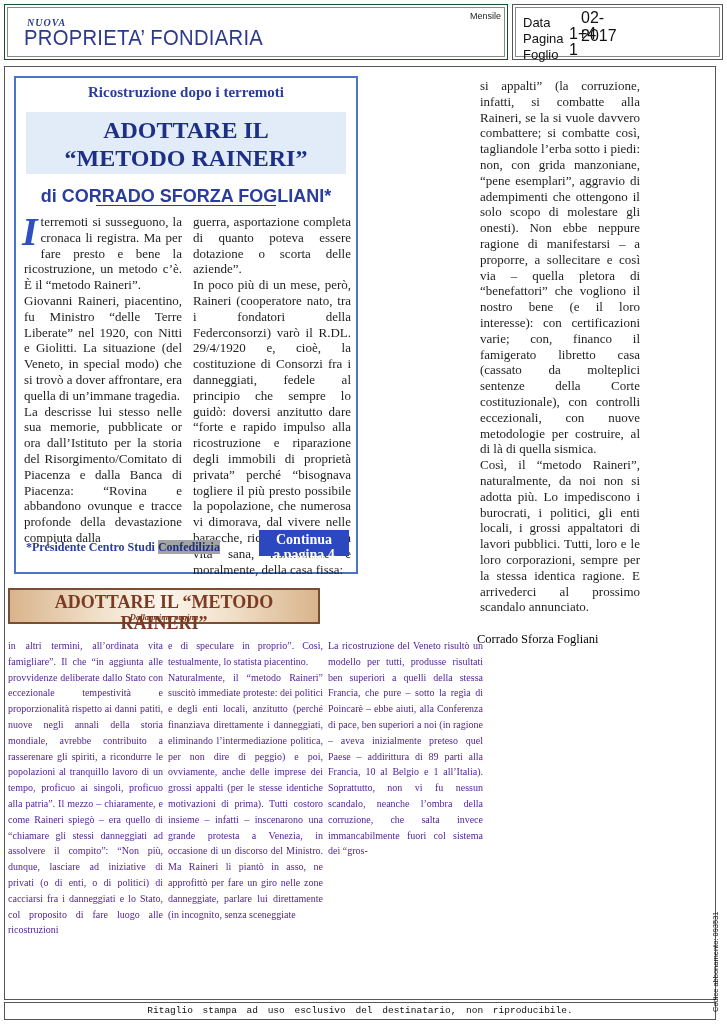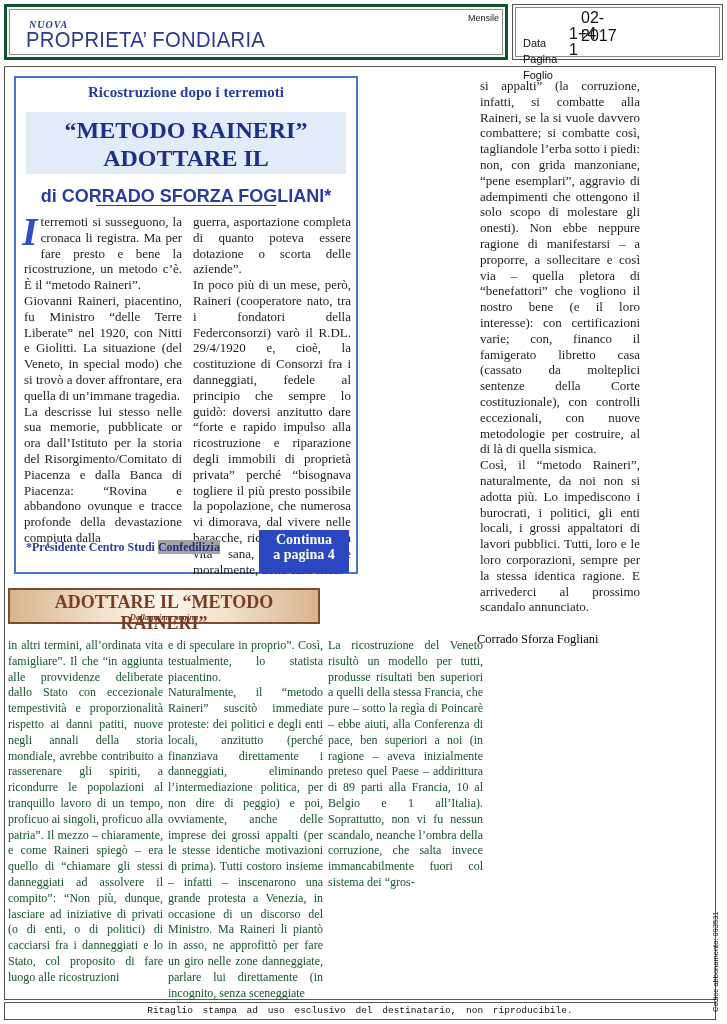--- a/index.html
+++ b/index.html
@@ -1,54 +1,54 @@
 <!DOCTYPE html>
 <html><head>
 <meta charset="utf-8">
 <style>
   html, body { margin:0; padding:0; background:#ffffff; }
   body { width:727px; height:1024px; position:relative; overflow:hidden; font-family:"Liberation Serif", serif; color:#1a1a1a; }
 
   
-  .hdr-left { position:absolute; left:4px; top:4px; width:504px; height:56px; border:3px solid #14532d; box-sizing:border-box; }
+  .hdr-left { position:absolute; left:4px; top:4px; width:504px; height:56px; border:1px solid #14532d; box-sizing:border-box; }
   .hdr-right { position:absolute; left:512px; top:4px; width:211px; height:56px; border:1px solid #555; box-sizing:border-box; }
   .hdr-left .inner, .hdr-right .inner { position:absolute; inset:2px; border:1px solid #888; }
   .nuova { position:absolute; left:22px; top:12px; font-family:"Liberation Serif", serif; font-style:italic; font-weight:bold; font-size:10px; color:#2d3a8c; letter-spacing:1px; }
   .masthead { position:absolute; left:19px; top:20px; font-family:"Liberation Sans", sans-serif; font-size:22px; color:#2d3a8c; letter-spacing:0.3px; transform:scaleX(0.92); transform-origin:left; }
   .mensile { position:absolute; right:6px; top:6px; font-family:"Liberation Sans", sans-serif; font-size:9px; color:#222; }
   .meta-row { position:absolute; left:10px; font-family:"Liberation Sans", sans-serif; color:#111; }
-  .meta-label { position:absolute; left:0; font-size:11px;margin-top:22px; }
+  .meta-label { position:absolute; left:0; font-size:13px; }
   .meta-val { position:absolute; font-size:16px; }
 
   
   .frame { position:absolute; left:4px; top:66px; width:712px; height:934px; border:1px solid #555; box-sizing:border-box; }
 
   
   .box { position:absolute; left:14px; top:76px; width:344px; height:498px; border:2px solid #4a74c9; box-sizing:border-box; background:#fff; }
   .kicker { position:absolute; left:0; right:0; top:6px; text-align:center; font-weight:bold; font-size:15px; color:#2a3d9e; }
   .title-band { position:absolute; left:10px; right:10px; top:34px; height:62px; background:#e1ecf8; }
   .title { position:absolute; left:0; right:0; top:4px; text-align:center; font-weight:bold; font-size:24px; line-height:28px; color:#1e2f86; }
   .byline { position:absolute; left:0; right:0; top:108px; text-align:center; font-weight:bold; font-family:"Liberation Sans", sans-serif; font-size:18px; color:#2a3d9e; }
   .byline-rule { position:absolute; left:80px; right:80px; top:127px; height:1px; background:#2a3d9e; }
   .col { position:absolute; font-size:13px; line-height:15.8px; text-align:justify; color:#1e1e1e; }
   .col p { margin:0; }
   .dropcap { float:left; font-size:40px; line-height:32px; font-weight:bold; font-style:italic; color:#2f4fc2; margin:2px 3px 0 -2px; }
   .footnote { position:absolute; left:10px; top:462px; font-weight:bold; font-size:12px; color:#2a3d9e; }
   .hl { background:#a3a3a3; color:#1e2f86; }
-  .continua { position:absolute; left:243px; top:452px; width:90px; height:43px; background:#2c48c0; color:#fff; font-weight:bold; font-size:14px; line-height:15px; text-align:center; padding-top:2px; box-sizing:border-box; }
+  .continua { position:absolute; left:243px; top:452px; width:90px; height:26px; background:#2c48c0; color:#fff; font-weight:bold; font-size:14px; line-height:15px; text-align:center; padding-top:2px; box-sizing:border-box; }
 
   
   .rcol { position:absolute; left:480px; top:78px; width:160px; }
   .signature { position:absolute; left:477px; top:632px; font-weight:normal; font-size:12.5px; color:#000000; }
 
   
   .cont-banner { position:absolute; left:8px; top:588px; width:312px; height:36px; border:2px solid #7a4e35; box-sizing:border-box; background:linear-gradient(90deg,#d9b48c,#f2e2cc 30%,#fbf5ec 50%,#f2e2cc 70%,#d9b48c); }
   .cont-title { position:absolute; left:0; right:0; top:2px; text-align:center; font-weight:bold; font-size:18px; color:#7a3a23; }
   .cont-sub { position:absolute; left:0; right:0; top:22px; text-align:center; font-style:italic; font-weight:bold; font-size:8.5px; color:#7a3a23; }
-  .bcol { position:absolute; top:638px; font-size:12px; line-height:15.8px; text-align:justify; color:#14532d; }
+  .bcol { position:absolute; top:638px; font-size:10px; line-height:15.8px; text-align:justify; color:#4c1d95; }
 
   
   .footer { position:absolute; left:4px; top:1002px; width:712px; height:18px; border:1px solid #555; box-sizing:border-box; text-align:center; font-family:"Liberation Mono", monospace; font-size:9.5px; line-height:16px; color:#111; word-spacing:4px; }
   .codice { position:absolute; left:711px; top:1012px; transform:rotate(-90deg); transform-origin:left top; font-family:"Liberation Sans", sans-serif; font-size:7.5px; color:#111; white-space:nowrap; }
 </style>
 </head>
 <body>
 
 <div class="hdr-left">
   <div class="inner"></div>
@@ -71,22 +71,22 @@
     <span class="meta-val" style="left:46px;top:-2px;">1</span>
   </div>
 </div>
 
 <div class="frame"></div>
 
 <div class="box">
   <div class="kicker">Ricostruzione dopo i terremoti</div>
   <div class="title-band">
     <div class="title">
+      <div>ADOTTARE IL</div>
       <div>“METODO RAINERI”</div>
-      <div>ADOTTARE IL</div>
     </div>
   </div>
   <div class="byline">di CORRADO SFORZA FOGLIANI*</div>
   <div class="byline-rule"></div>
 
   <div class="col" style="left:8px; top:136px; width:158px;">
     <p><span class="dropcap">I</span><span>terremoti si susseguono, la cronaca li registra. Ma per fare presto e bene la ricostruzione, un metodo c’è. È il “metodo Raineri”.</span></p>
     <p>Giovanni Raineri, piacentino, fu Ministro “delle Terre Liberate” nel 1920, con Nitti e Giolitti. La situazione (del Veneto, in special modo) che si trovò a dover affrontare, era quella di un’immane tragedia.</p>
     <p>La descrisse lui stesso nelle sua memorie, pubblicate or ora dall’Istituto per la storia del Risorgimento/Comitato di Piacenza e dalla Banca di Piacenza: “Rovina e abbandono ovunque e tracce profonde della devastazione compiuta dalla</p>
   </div>

